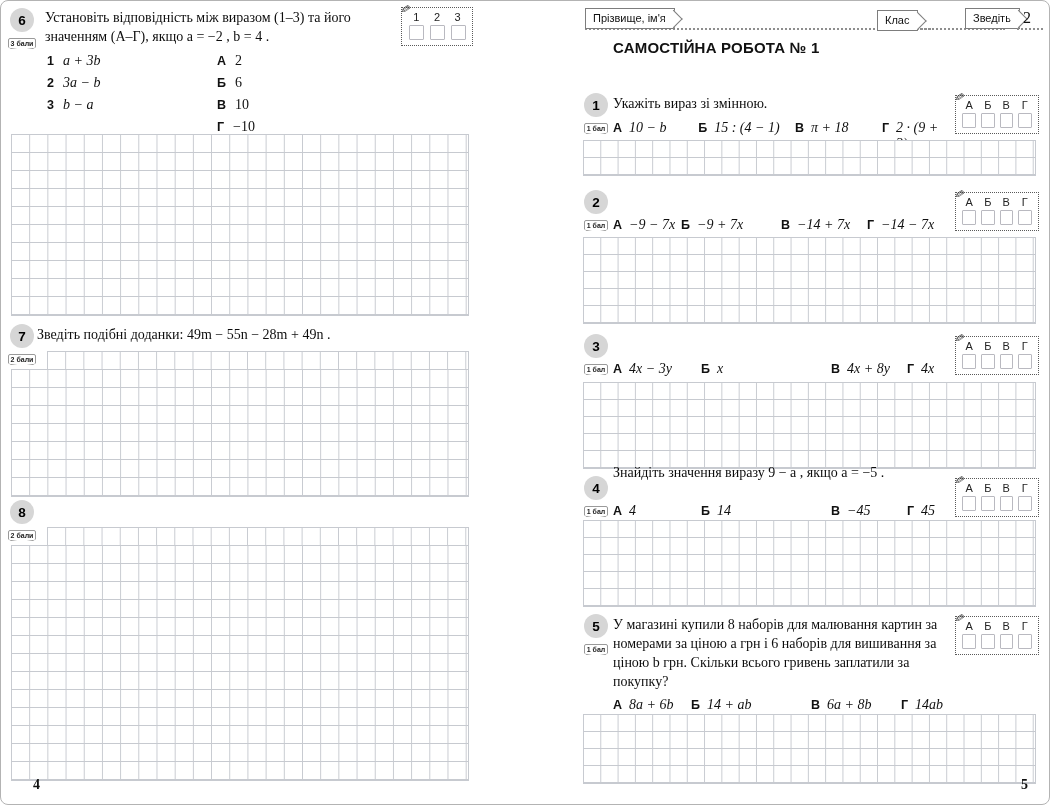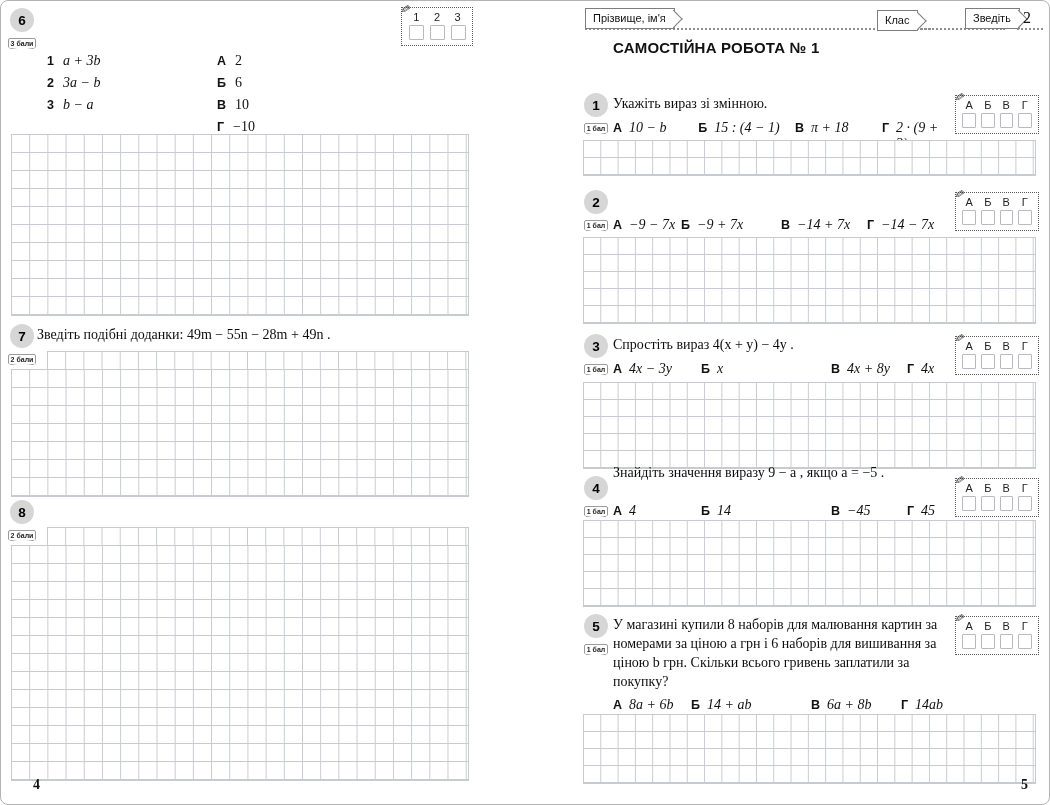--- a/index.html
+++ b/index.html
@@ -73,20 +73,21 @@
 <body>
 
 <div id="sheet">
 
   <div class="page" id="page-left">
 
     <div class="badge-wrap" style="left:-4px;top:1px">
       <div class="badge-circle">6</div>
       <div class="points">3 бали</div>
     </div>
+    <div class="stmt" style="left:36px;top:1px;width:352px">Установіть відповідність між виразом (1–3) та його значенням (А–Г), якщо a = −2 ,  b = 4 .</div>
 
     <div class="ansbox" style="left:392px;top:0;width:72px">
       <span class="pencil">✎</span>
       <div class="ans-letters">
         <span>1</span>
         <span>2</span>
         <span>3</span>
       </div>
       <div class="ans-squares">
         <span class="sq"></span>
@@ -233,21 +234,20 @@
         <span class="sq"></span>
         <span class="sq"></span>
       </div>
     </div>
     <div class="grid grid-r" style="left:12px;top:230px;width:452px;height:86px"></div>
 
     <div class="badge-wrap" style="left:8px;top:327px">
       <div class="badge-circle">3</div>
       <div class="points">1 бал</div>
     </div>
-    <div class="stmt" style="left:42px;top:328px;width:330px">Спростіть вираз  4(x + y) − 4y .</div>
     <div class="opts" style="left:42px;top:354px;width:420px">
       <span class="opt" style="width:88px">
           <b class="letter">А</b>
           <span class="otext">4x − 3y</span>
         </span>
       <span class="opt" style="width:130px">
           <b class="letter">Б</b>
           <span class="otext">x</span>
         </span>
       <span class="opt" style="width:76px">

